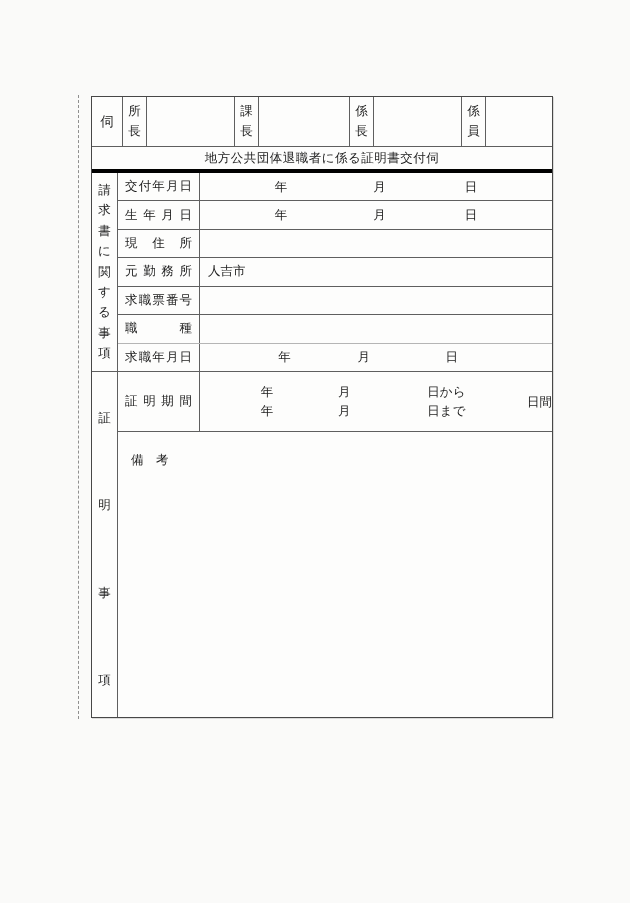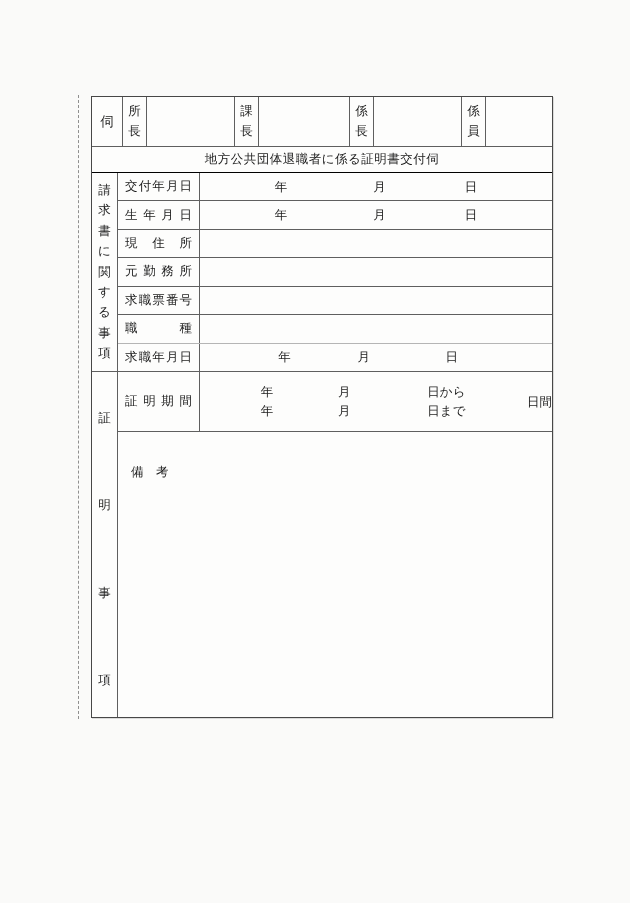--- a/index.html
+++ b/index.html
@@ -38,21 +38,21 @@
     width: 31px; display: flex; align-items: center; justify-content: center;
     font-size: 13.5px;
   }
   .role-cell { width: 24px; font-size: 12.5px; padding: 6px 0; }
   .stamp-cell { width: 88px; }
   .stamp-cell.mid { width: 91px; }
   .stamp-cell.last { flex: 1; }
 
   
   .title-row {
-    height: 26px; border-bottom: 1px solid #000000;
+    height: 26px; border-bottom: 4px solid #000000;
     display: flex; align-items: center; justify-content: center;
     font-size: 12.5px; letter-spacing: 0.5px;
   }
 
   
   .body { flex: 1; display: flex; flex-direction: column; }
   .section { display: flex; }
   .request-section { height: 199px; border-bottom: 1px solid #5f5f5f; }
   .cert-section { flex: 1; }
 
@@ -94,21 +94,21 @@
     display: flex; flex-direction: column; justify-content: center;
   }
   .period-line { position: relative; height: 19px; }
   .period-line span { position: absolute; top: 50%; transform: translate(-50%, -50%); }
   .period-line span:nth-child(1) { left: 19%; }
   .period-line span:nth-child(2) { left: 41%; }
   .period-line span:nth-child(3) { left: 70%; }
   .duration { position: absolute; right: 0; top: 50%; transform: translateY(-50%); }
 
   .remarks-box { flex: 1; position: relative; font-size: 12.5px; }
-  .remarks-label { position: absolute; left: 13px; top: 32px; white-space: pre; }
+  .remarks-label { position: absolute; left: 13px; top: 20px; white-space: pre; }
 
   
   [data-justify="h"] { display: flex; justify-content: space-between; }
   [data-justify="v"] {
     display: flex; flex-direction: column;
     justify-content: space-between; align-items: center; height: 100%;
   }
 </style>
 </head>
 <body>
@@ -212,20 +212,23 @@
           </div>
 
           <div class="field-row">
             <div class="field-label">
               <span data-justify="h">
                   <span>元</span>
                   <span>勤</span>
                   <span>務</span>
                   <span>所</span>
                 </span>
+            </div>
+            <div class="field-value">
+              <span>人吉市</span>
             </div>
           </div>
 
           <div class="field-row">
             <div class="field-label">
               <span data-justify="h">
                   <span>求</span>
                   <span>職</span>
                   <span>票</span>
                   <span>番</span>

